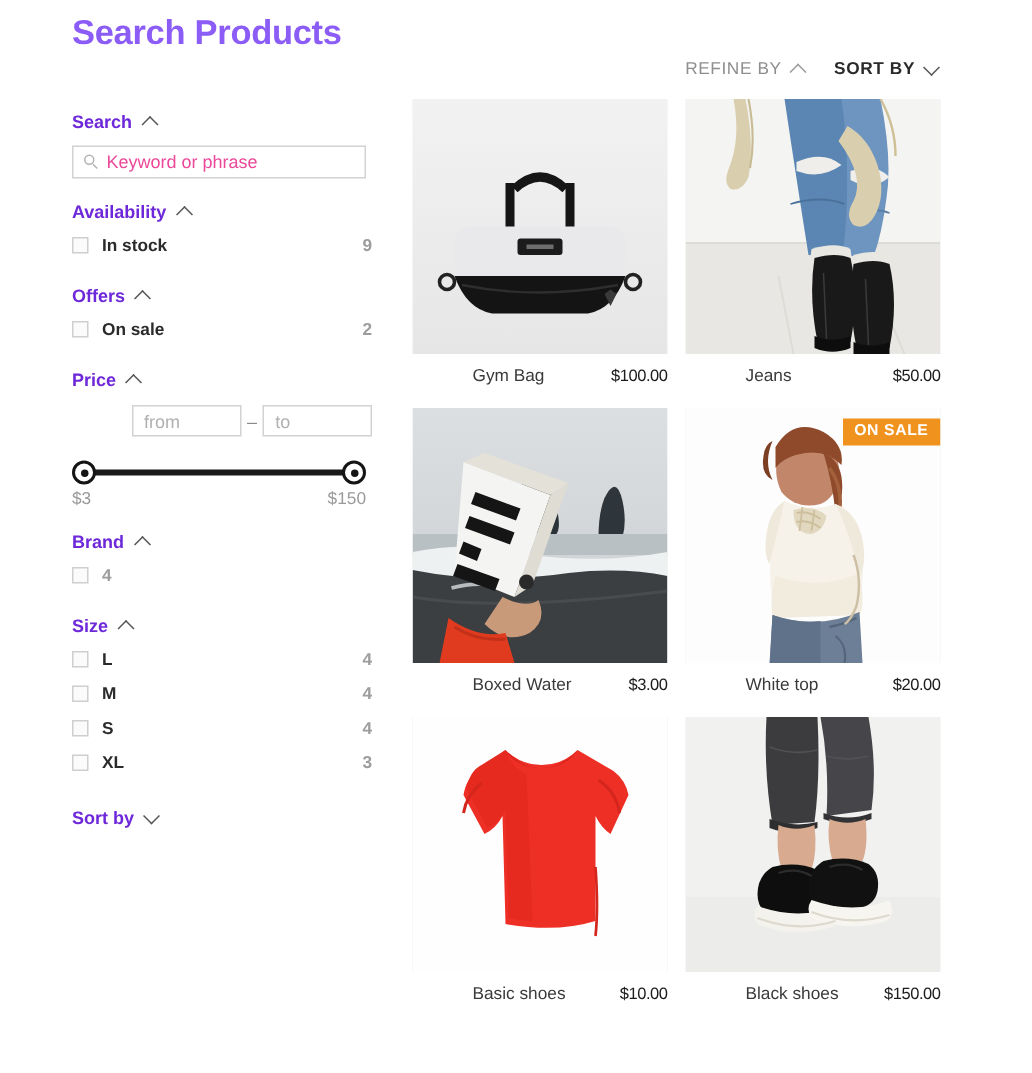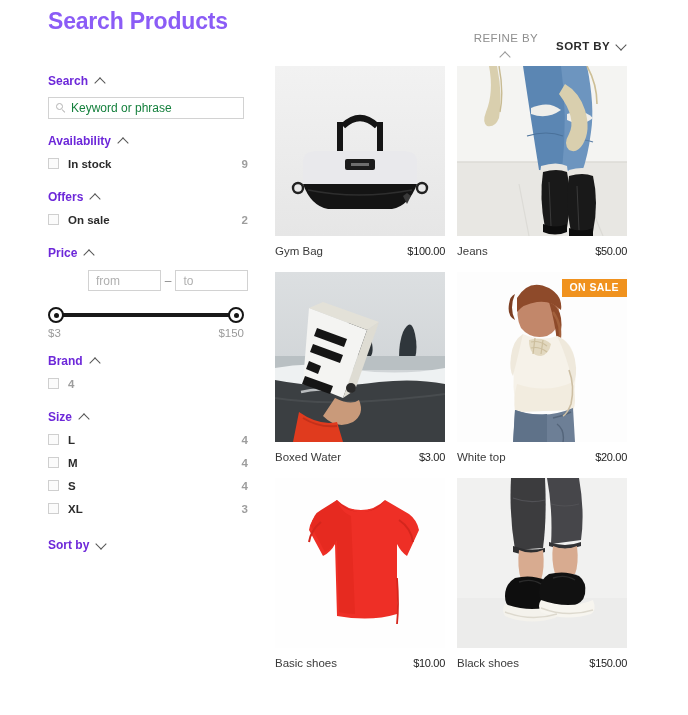--- a/index.html
+++ b/index.html
@@ -79,21 +79,21 @@
   .search-ic .hand {
     position: absolute; left: 6px; top: 6px;
     width: 3.5px; height: 1.1px;
     background: #b3b3b3;
     transform: rotate(45deg);
     transform-origin: left center;
   }
   .search-ph {
     padding-left: 22px;
     font-size: 12px;
-    color: #15803d;
+    color: #ec4899;
     font-family: "Liberation Sans", sans-serif;
   }
 
   .opt-row {
     display: flex;
     align-items: center;
     height: 23px;
     cursor: pointer;
   }
   .cbx {
@@ -201,21 +201,21 @@
     padding-right: 18px;
   }
   .tb-item {
     display: flex;
     align-items: center;
     gap: 6px;
     font-size: 11.5px;
     letter-spacing: 0.4px;
     cursor: pointer;
   }
-  .tb-item.refine { color: #8e8e8e; flex-direction: column; }
+  .tb-item.refine { color: #8e8e8e; }
   .tb-item.refine .chev::before { border-color: #9a9a9a; }
   .tb-item.sort { color: #2b2b2b; font-weight: bold; }
 
   .grid {
     margin-top: 10px;
     display: grid;
     grid-template-columns: 170px 170px;
     column-gap: 12px;
     row-gap: 0px;
   }
@@ -237,20 +237,21 @@
     letter-spacing: 0.4px;
     padding: 3px 8px 4px 8px;
     line-height: 1;
   }
   .meta {
     display: flex;
     align-items: baseline;
     justify-content: space-between;
     margin-top: 9px;
     height: 18px;
+    margin-left: 40px;
   }
   .p-name {
     font-size: 11.5px;
     color: #3a3a3a;
   }
   .p-price {
     font-size: 11px;
     font-weight: normal;
     color: #1c1c1c;
     letter-spacing: -0.3px;

